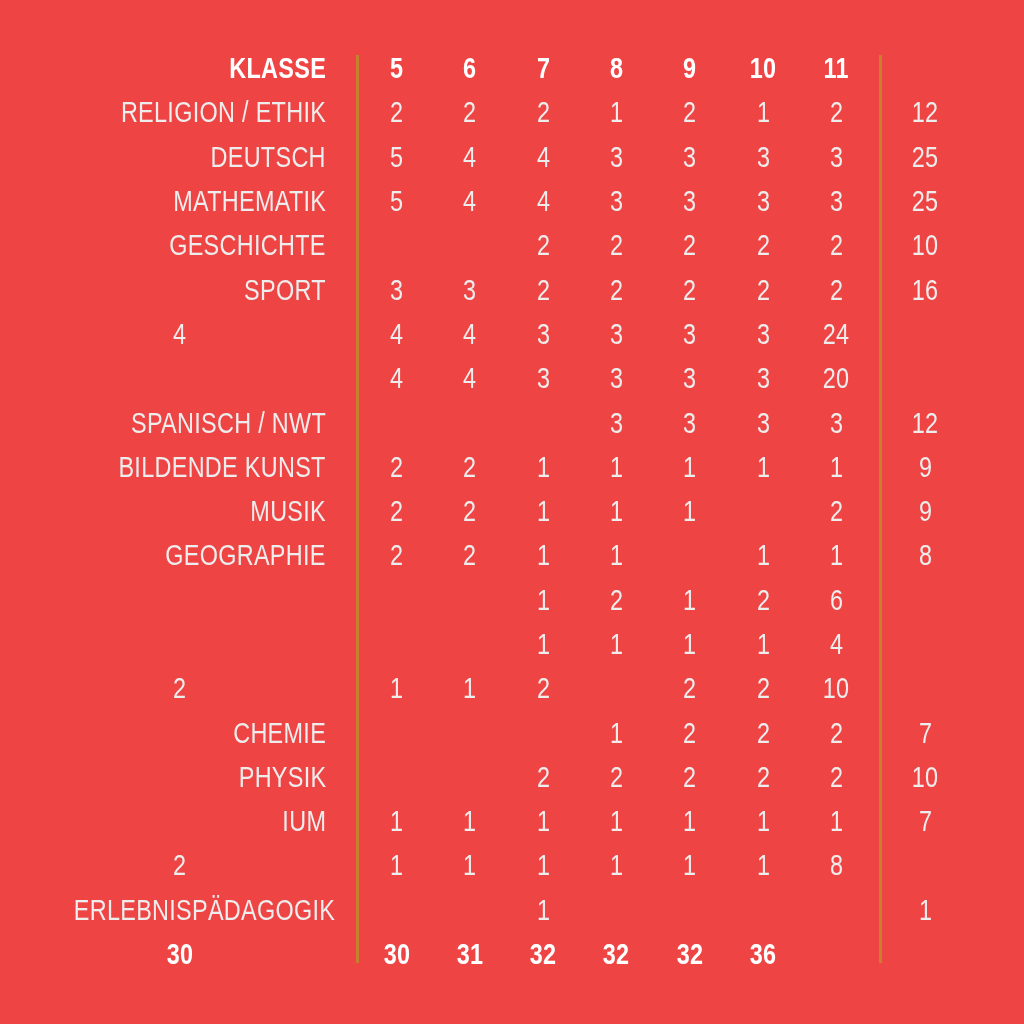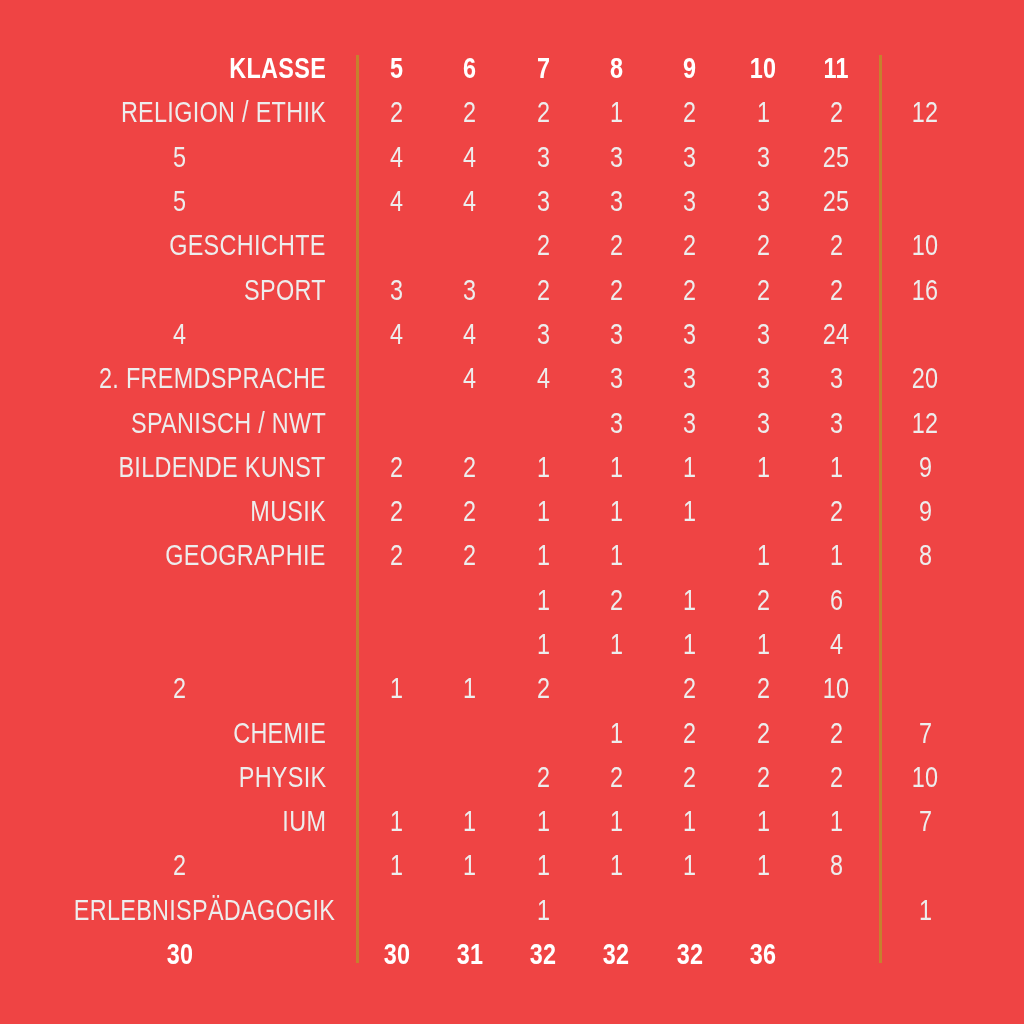--- a/index.html
+++ b/index.html
@@ -83,30 +83,32 @@
         <div class="cell"><span>2</span></div>
         <div class="cell"><span>2</span></div>
         <div class="cell"><span>2</span></div>
         <div class="cell"><span>1</span></div>
         <div class="cell"><span>2</span></div>
         <div class="cell"><span>1</span></div>
         <div class="cell"><span>2</span></div>
         <div class="cell total"><span>12</span></div>
       </div>
       <div class="row">
+        <div class="cell label"><span>DEUTSCH</span></div>
         <div class="cell"><span>5</span></div>
         <div class="cell"><span>4</span></div>
         <div class="cell"><span>4</span></div>
         <div class="cell"><span>3</span></div>
         <div class="cell"><span>3</span></div>
         <div class="cell"><span>3</span></div>
         <div class="cell"><span>3</span></div>
         <div class="cell total"><span>25</span></div>
       </div>
       <div class="row">
+        <div class="cell label"><span>MATHEMATIK</span></div>
         <div class="cell"><span>5</span></div>
         <div class="cell"><span>4</span></div>
         <div class="cell"><span>4</span></div>
         <div class="cell"><span>3</span></div>
         <div class="cell"><span>3</span></div>
         <div class="cell"><span>3</span></div>
         <div class="cell"><span>3</span></div>
         <div class="cell total"><span>25</span></div>
       </div>
       <div class="row">
@@ -135,21 +137,20 @@
         <div class="cell"><span>4</span></div>
         <div class="cell"><span>4</span></div>
         <div class="cell"><span>4</span></div>
         <div class="cell"><span>3</span></div>
         <div class="cell"><span>3</span></div>
         <div class="cell"><span>3</span></div>
         <div class="cell"><span>3</span></div>
         <div class="cell total"><span>24</span></div>
       </div>
       <div class="row">
-        <div class="cell label"><span>2. FREMDSPRACHE</span></div>
         <div class="cell"><span></span></div>
         <div class="cell"><span>4</span></div>
         <div class="cell"><span>4</span></div>
         <div class="cell"><span>3</span></div>
         <div class="cell"><span>3</span></div>
         <div class="cell"><span>3</span></div>
         <div class="cell"><span>3</span></div>
         <div class="cell total"><span>20</span></div>
       </div>
       <div class="row">

